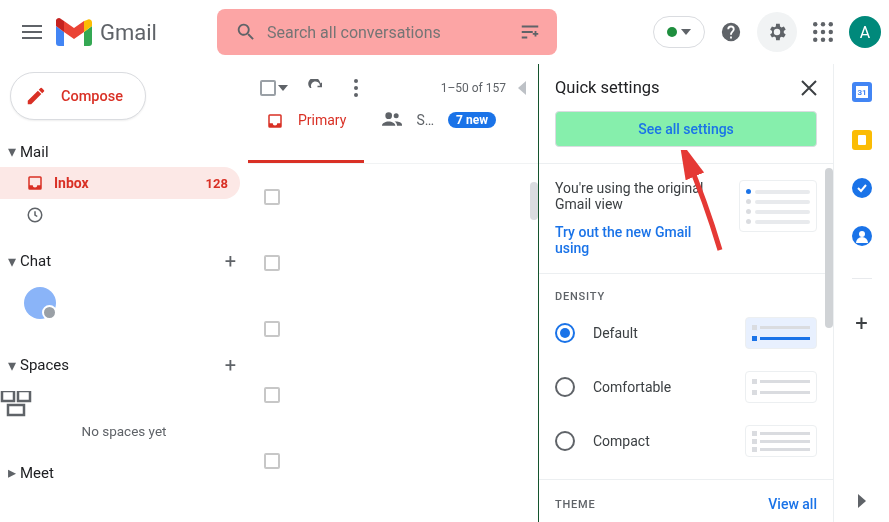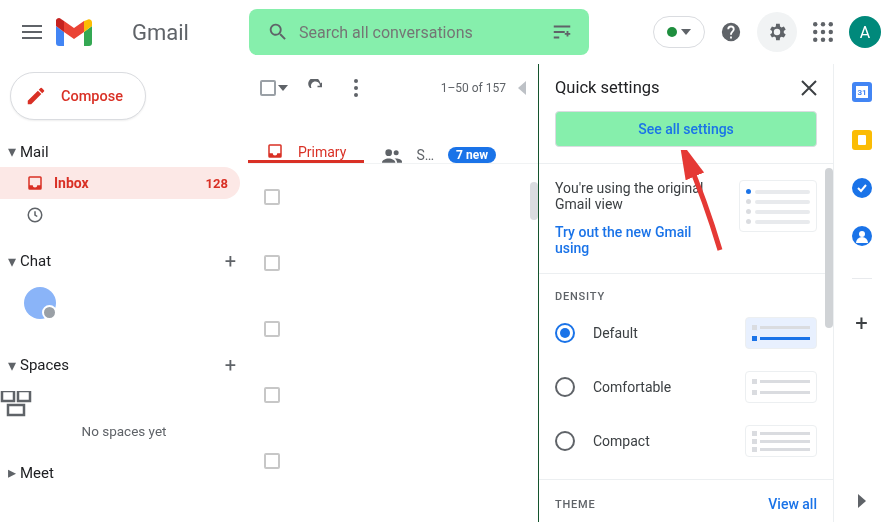--- a/index.html
+++ b/index.html
@@ -2,22 +2,22 @@
 <html><head>
 <meta charset="utf-8">
 <style>
 * { box-sizing: border-box; margin: 0; padding: 0; font-family: 'Google Sans', Roboto, Arial, sans-serif; }
 body { width: 889px; height: 522px; overflow: hidden; background: #fff; position: relative; }
 
 .header { height: 64px; display: flex; align-items: center; padding: 0 8px; }
 .hamburger { width: 48px; height: 48px; display: flex; align-items: center; justify-content: center; cursor: pointer; border-radius: 50%; }
 .logo-wrap { display: flex; align-items: center; gap: 8px; margin-right: 60px; }
 .logo-svg { width: 36px; height: 28px; }
-.logo-text { font-size: 22px; color: #5f6368; margin-left: 32px; }
-.search-bar { flex: 1; max-width: 340px; height: 46px; background: #86efac; border-radius: 8px; display: flex; align-items: center; padding: 0 8px; }
+.logo-text { font-size: 22px; color: #5f6368; }
+.search-bar { flex: 1; max-width: 340px; height: 46px; background: #fca5a5; border-radius: 8px; display: flex; align-items: center; padding: 0 8px; }
 .search-icon { padding: 0 10px; color: #5f6368; }
 .search-input { flex: 1; border: none; background: transparent; font-size: 16px; color: #5f6368; outline: none; }
 .tune-icon { padding: 0 8px; color: #5f6368; cursor: pointer; }
 .header-right { display: flex; align-items: center; gap: 6px; margin-left: auto; }
 .status-pill { width: 52px; height: 32px; border: 1px solid #dadce0; border-radius: 16px; display: flex; align-items: center; justify-content: center; gap: 4px; cursor: pointer; }
 .green-dot { width: 10px; height: 10px; background: #1e8e3e; border-radius: 50%; }
 .hdr-icon { width: 40px; height: 40px; display: flex; align-items: center; justify-content: center; cursor: pointer; color: #5f6368; border-radius: 50%; }
 .hdr-icon.gear { background: #f1f3f4; }
 .avatar { width: 32px; height: 32px; background: #00897b; border-radius: 50%; color: #fff; display: flex; align-items: center; justify-content: center; font-size: 16px; cursor: pointer; }
 
@@ -41,21 +41,21 @@
 .spaces-icon { color: #5f6368; margin-bottom: 6px; }
 .no-spaces { font-size: 13.5px; color: #5f6368; }
 
 .main { flex: 1; border-left: 0; display: flex; flex-direction: column; }
 .toolbar { height: 48px; display: flex; align-items: center; padding: 0 12px; gap: 4px; }
 .tb-check { width: 34px; display: flex; align-items: center; gap: 2px; color: #5f6368; cursor: pointer; }
 .checkbox { width: 16px; height: 16px; border: 2px solid #9aa0a6; border-radius: 2px; }
 .tb-btn { width: 36px; height: 36px; display: flex; align-items: center; justify-content: center; color: #5f6368; cursor: pointer; border-radius: 50%; }
 .pager { margin-left: auto; display: flex; align-items: center; gap: 12px; color: #5f6368; font-size: 12px; }
 .tabs { display: flex; height: 52px; border-bottom: 1px solid #f1f3f4; position: relative; }
-.tab { display: flex; align-items: flex-end; gap: 14px; padding: 0 18px; cursor: pointer; height: 100%; font-size: 14px; color: #5f6368; }
+.tab { display: flex; align-items: flex-start; gap: 14px; padding: 0 18px; cursor: pointer; height: 100%; font-size: 14px; color: #5f6368; }
 .tab.active { color: #d93025; border-bottom: 3px solid #d93025; }
 .badge { background: #1a73e8; color: #fff; font-size: 12px; font-weight: 700; padding: 1px 8px; border-radius: 10px; }
 .mail-list { flex: 1; overflow: hidden; }
 .mail-row { height: 66px; display: flex; align-items: center; padding-left: 16px; }
 .mail-row .checkbox { border-color: #c7c7c7; }
 .scroll-hint { position: absolute; right: 0; top: 118px; width: 8px; height: 38px; background: #dadce0; border-radius: 4px; }
 
 .quick { width: 295px; border-left: 1px solid #14532d; display: flex; flex-direction: column; position: relative; }
 .q-head { display: flex; align-items: center; justify-content: space-between; padding: 14px 16px; }
 .q-title { font-size: 16.5px; color: #202124; }

